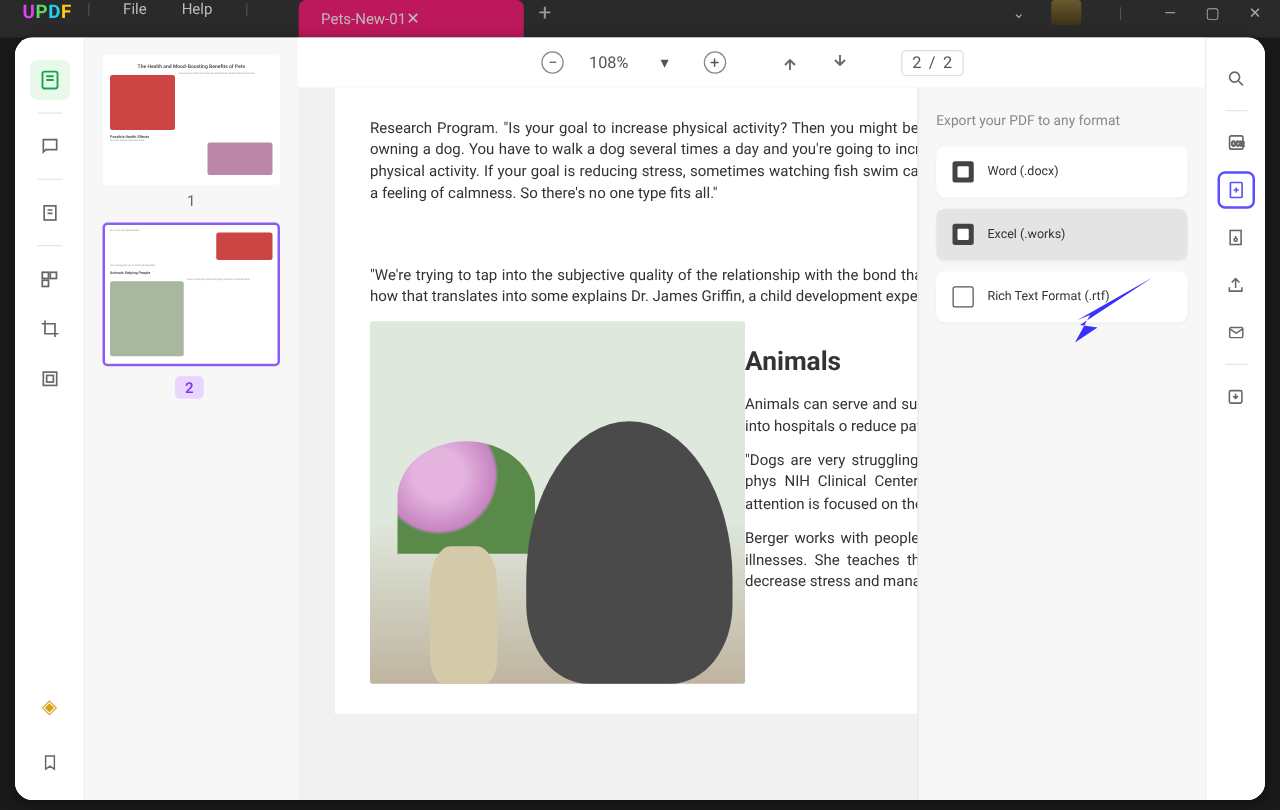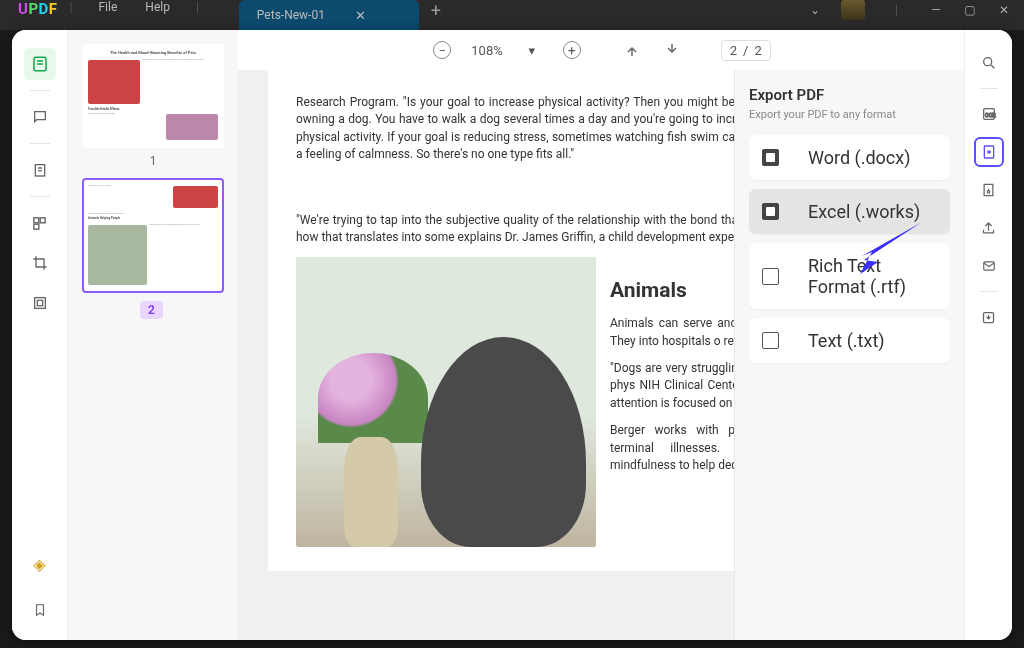--- a/index.html
+++ b/index.html
@@ -2,21 +2,21 @@
 <html><head>
 <meta charset="utf-8">
 <style>
 * { margin:0; padding:0; box-sizing:border-box; font-family:-apple-system,BlinkMacSystemFont,"Segoe UI",Roboto,sans-serif; }
 body { width:1024px; height:648px; background:#1a1a1a; overflow:hidden; position:relative; }
 .titlebar { height:30px; display:flex; align-items:flex-start; color:#bbb; font-size:12px; background:#2a2a2a; }
 .logo { margin-left:18px; font-weight:700; font-size:15px; letter-spacing:0.5px; }
 .logo .u{color:#d946ef}.logo .p{color:#5bd966}.logo .d{color:#22d3ee}.logo .f{color:#facc15}
 .tb-sep{color:#555;margin:0 12px}
 .menu-item{margin:0 14px;cursor:pointer}
-.tab{background:#0c4a6e;height:30px;display:flex;align-items:center;padding:0 18px;margin-left:28px;border-radius:6px 6px 0 0;min-width:180px;gap:30px}
+.tab{background:#be185d;height:30px;display:flex;align-items:center;padding:0 18px;margin-left:28px;border-radius:6px 6px 0 0;min-width:180px;}
 .tab-close{font-size:13px;cursor:pointer}
 .plus{margin-left:12px;font-size:18px;cursor:pointer;color:#999}
 .tb-right{margin-left:auto;display:flex;align-items:center;gap:18px;margin-right:12px}
 .wc{width:16px;text-align:center;cursor:pointer;color:#aaa}
 .premium{width:24px;height:20px;background:linear-gradient(#6b5a2e,#3b3218);border-radius:3px}
 .workspace{position:absolute;top:30px;left:12px;right:12px;bottom:8px;background:#fff;border-radius:14px;display:flex;overflow:hidden;box-shadow:0 2px 12px rgba(0,0,0,.4)}
 .lbar{width:56px;background:#fff;display:flex;flex-direction:column;align-items:center;padding-top:18px;gap:8px;border-right:1px solid #eee}
 .lbar .ico{width:32px;height:32px;display:flex;align-items:center;justify-content:center;border-radius:6px;cursor:pointer;font-size:16px;color:#555}
 .lbar .ico.active{background:#e8f9ec;color:#16a34a}
 .lbar .sep{width:20px;height:1px;background:#e5e5e5;margin:2px 0}
@@ -33,30 +33,30 @@
 .toolbar{height:40px;display:flex;align-items:center;justify-content:center;gap:18px;background:#fff;font-size:13px;color:#555}
 .toolbar .tb{cursor:pointer;width:22px;height:22px;display:flex;align-items:center;justify-content:center}
 .circ{border:1px solid #888;border-radius:50%;width:18px;height:18px;display:flex;align-items:center;justify-content:center;font-size:13px;line-height:1}
 .pgbox{border:1px solid #ddd;padding:2px 8px;border-radius:4px;display:flex;gap:6px;margin-left:20px}
 .doc{flex:1;overflow:auto;padding:0 30px 20px}
 .page{background:#fff;padding:24px 28px;font-size:12px;color:#333;line-height:1.45}
 .page p{margin-bottom:10px;text-align:justify}
 .page .float-img{float:right;width:108px;height:110px;background:#c73030;border-radius:4px;margin:0 0 8px 10px;position:relative;overflow:hidden}
 .page .float-img::after{content:"";position:absolute;inset:40% 20% 0 30%;background:#caa77a;border-radius:40% 40% 0 0}
 .page h2{font-size:21px;font-weight:700;margin:18px 0 10px;clear:both}
-.twocol{display:flex;gap:14px}
+.twocol{display:flex;}
 .bigimg{width:300px;height:290px;background:linear-gradient(#dfe8dc 55%,#bfb4a0);border-radius:2px;position:relative;flex-shrink:0}
 .bigimg::before{content:"";position:absolute;left:22px;top:96px;width:110px;height:90px;background:radial-gradient(circle at 30% 30%,#e4b4de 20%,#c784c2 45%,#5a8a4a 48%);border-radius:50% 50% 0 0}
 .bigimg::after{content:"";position:absolute;right:10px;bottom:0;width:165px;height:210px;background:#4a4a4a;border-radius:50% 50% 30% 30%/60% 60% 30% 30%}
 .vase{position:absolute;left:48px;bottom:0;width:54px;height:110px;background:#d4c9a8;border-radius:30% 30% 20% 20%}
 .colr{flex:1;font-size:12px}
 .panel{position:absolute;top:40px;right:0;width:230px;bottom:0;background:#f7f7f7;padding:16px 14px;border-left:1px solid #e8e8e8}
 .panel h3{font-size:15px;font-weight:600;color:#333}
 .panel .sub{font-size:11px;color:#888;margin:4px 0 14px}
-.opt{background:#fff;border-radius:7px;padding:12px 13px;margin-bottom:9px;display:flex;align-items:center;gap:29px;font-size:18px;color:#333;cursor:pointer;box-shadow:0 1px 2px rgba(0,0,0,.04)}
+.opt{background:#fff;border-radius:7px;padding:12px 13px;margin-bottom:9px;display:flex;align-items:center;gap:11px;font-size:10px;color:#333;cursor:pointer;box-shadow:0 1px 2px rgba(0,0,0,.04)}
 .opt.sel{background:#e4e4e4}
 .opt .fi{width:17px;height:17px;background:#444;border-radius:2px;position:relative;flex-shrink:0}
 .opt .fi::after{content:"";position:absolute;inset:4px;background:#fff;border-radius:1px}
 .opt .fo{width:17px;height:17px;border:1.5px solid #555;border-radius:2px;flex-shrink:0}
 .arrow{position:absolute;top:148px;right:40px;width:70px;height:60px;pointer-events:none;z-index:5}
 .rbar{width:48px;background:#fff;display:flex;flex-direction:column;align-items:center;padding-top:18px;gap:8px;border-left:1px solid #eee}
 .rbar .ico{width:30px;height:30px;display:flex;align-items:center;justify-content:center;border-radius:6px;cursor:pointer;font-size:15px;color:#555}
 .rbar .ico.active{border:2px solid #5b4fff;color:#5b4fff}
 .rbar .sep{width:18px;height:1px;background:#e5e5e5;margin:2px 0}
 </style>
@@ -202,38 +202,33 @@
             <h2>Animals</h2>
             <p>Animals can serve and support. They're good at this. They into hospitals o reduce patients</p>
             <p>"Dogs are very struggling with to sit there and Berger, a phys NIH Clinical Center in Bethesda, Maryland. "Their attention is focused on the person all the time."</p>
             <p>Berger works with people who have cancer and terminal illnesses. She teaches them about mindfulness to help decrease stress and manage</p>
           </div>
         </div>
       </div>
     </div>
 
     <div class="panel">
-      <h3>Export PDF</h3>
       <div class="sub">Export your PDF to any format</div>
       <div class="opt">
           <div class="fi"></div>
           <span>Word (.docx)</span>
         </div>
       <div class="opt sel">
           <div class="fi"></div>
           <span>Excel (.works)</span>
         </div>
       <div class="opt">
           <div class="fo"></div>
           <span>Rich Text Format (.rtf)</span>
         </div>
-      <div class="opt">
-          <div class="fo"></div>
-          <span>Text (.txt)</span>
-        </div>
       <svg class="arrow" viewBox="0 0 70 60">
           <path d="M68 4 L10 42 L24 44 L6 56 L18 34 L8 38 Z" fill="#3b2fff"></path>
         </svg>
     </div>
   </div>
 
   <div class="rbar">
     <div class="ico">
         <svg width="16" height="16" viewBox="0 0 24 24" fill="none" stroke="#666" stroke-width="2">
           <circle cx="10" cy="10" r="6"></circle>

